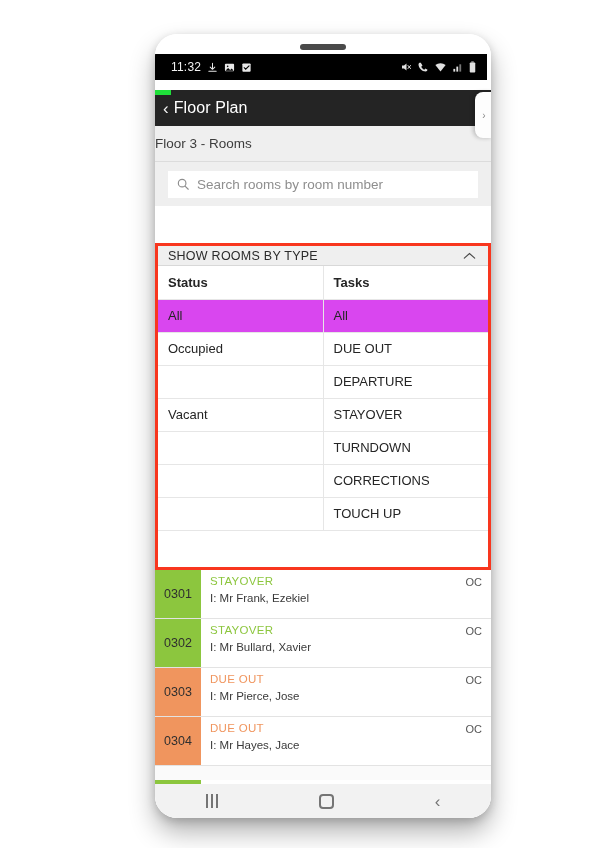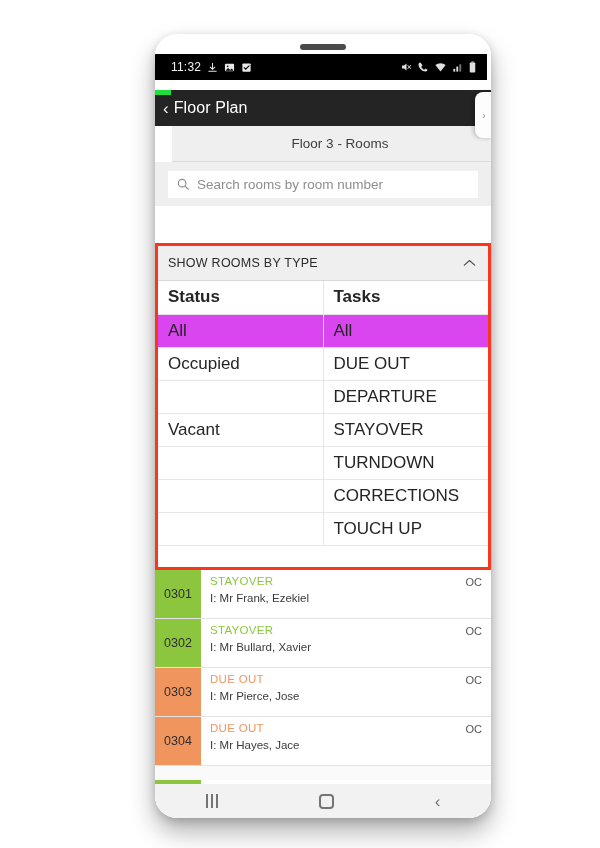--- a/index.html
+++ b/index.html
@@ -62,23 +62,23 @@
     width: 18px; height: 46px;
     background: #fdfdfd; border-radius: 8px 0 0 8px;
     box-shadow: -2px 0 4px rgba(0,0,0,.22);
     display: flex; align-items: center; justify-content: center;
     z-index: 5;
   }
   .edge-tab span { font-size: 10px; color: #8a8a8a; }
 
   
   .subheader {
-    position: absolute; left: 17px; top: 92px; width: 336px; height: 36px;
+    position: absolute; left: 0; top: 92px; width: 336px; height: 36px;
     background: #efefef; border-bottom: 1px solid #dcdcdc;
-    display: flex; align-items: center; justify-content: center;
+    display: flex; align-items: center; justify-content: flex-start;
   }
   .subheader span { font-size: 13.5px; color: #3d3d3d; }
 
   
   .searchwrap {
     position: absolute; left: 0; top: 128px; width: 336px; height: 44px;
     background: #efefef;
     display: flex; align-items: center; justify-content: center;
   }
   .searchbox {
@@ -94,32 +94,32 @@
     width: 336px; height: 327px;
     border: 3px solid #f8361e;
     z-index: 3; pointer-events: none;
   }
   .filter {
     position: absolute; left: 3px; top: 212px;
     width: 330px; height: 321px;
     background: #fff; overflow: hidden;
   }
   .filter-head {
-    height: 35px; background: #efefef; border-bottom: 1px solid #d8d8d8;
+    height: 20px; background: #efefef; border-bottom: 1px solid #d8d8d8;
     display: flex; align-items: center; justify-content: space-between;
     padding: 0 12px 0 10px;
     gap: 8px;
   }
   .filter-head .ttl { font-size: 12.5px; color: #2b2b2b; letter-spacing: .25px; }
   .chev-up { font-size: 11px; color: #4a4a4a; }
 
   .ftable { width: 100%; border-collapse: collapse; table-layout: fixed; }
   .ftable td, .ftable th {
     height: 33px; padding: 0 0 0 10px;
-    font-size: 17px; color: #252525; text-align: left;
+    font-size: 13px; color: #252525; text-align: left;
     border-bottom: 1px solid #e6e6e6;
     white-space: nowrap; overflow: hidden;
   }
   .ftable th { font-weight: bold; background: #fff; }
   .ftable td.sep, .ftable th.sep { border-left: 1px solid #e6e6e6; }
   .ftable tr.selected td { background: #d946ef; }
   .col-a { width: 165px; }
   .col-b { width: 165px; }
 
   

